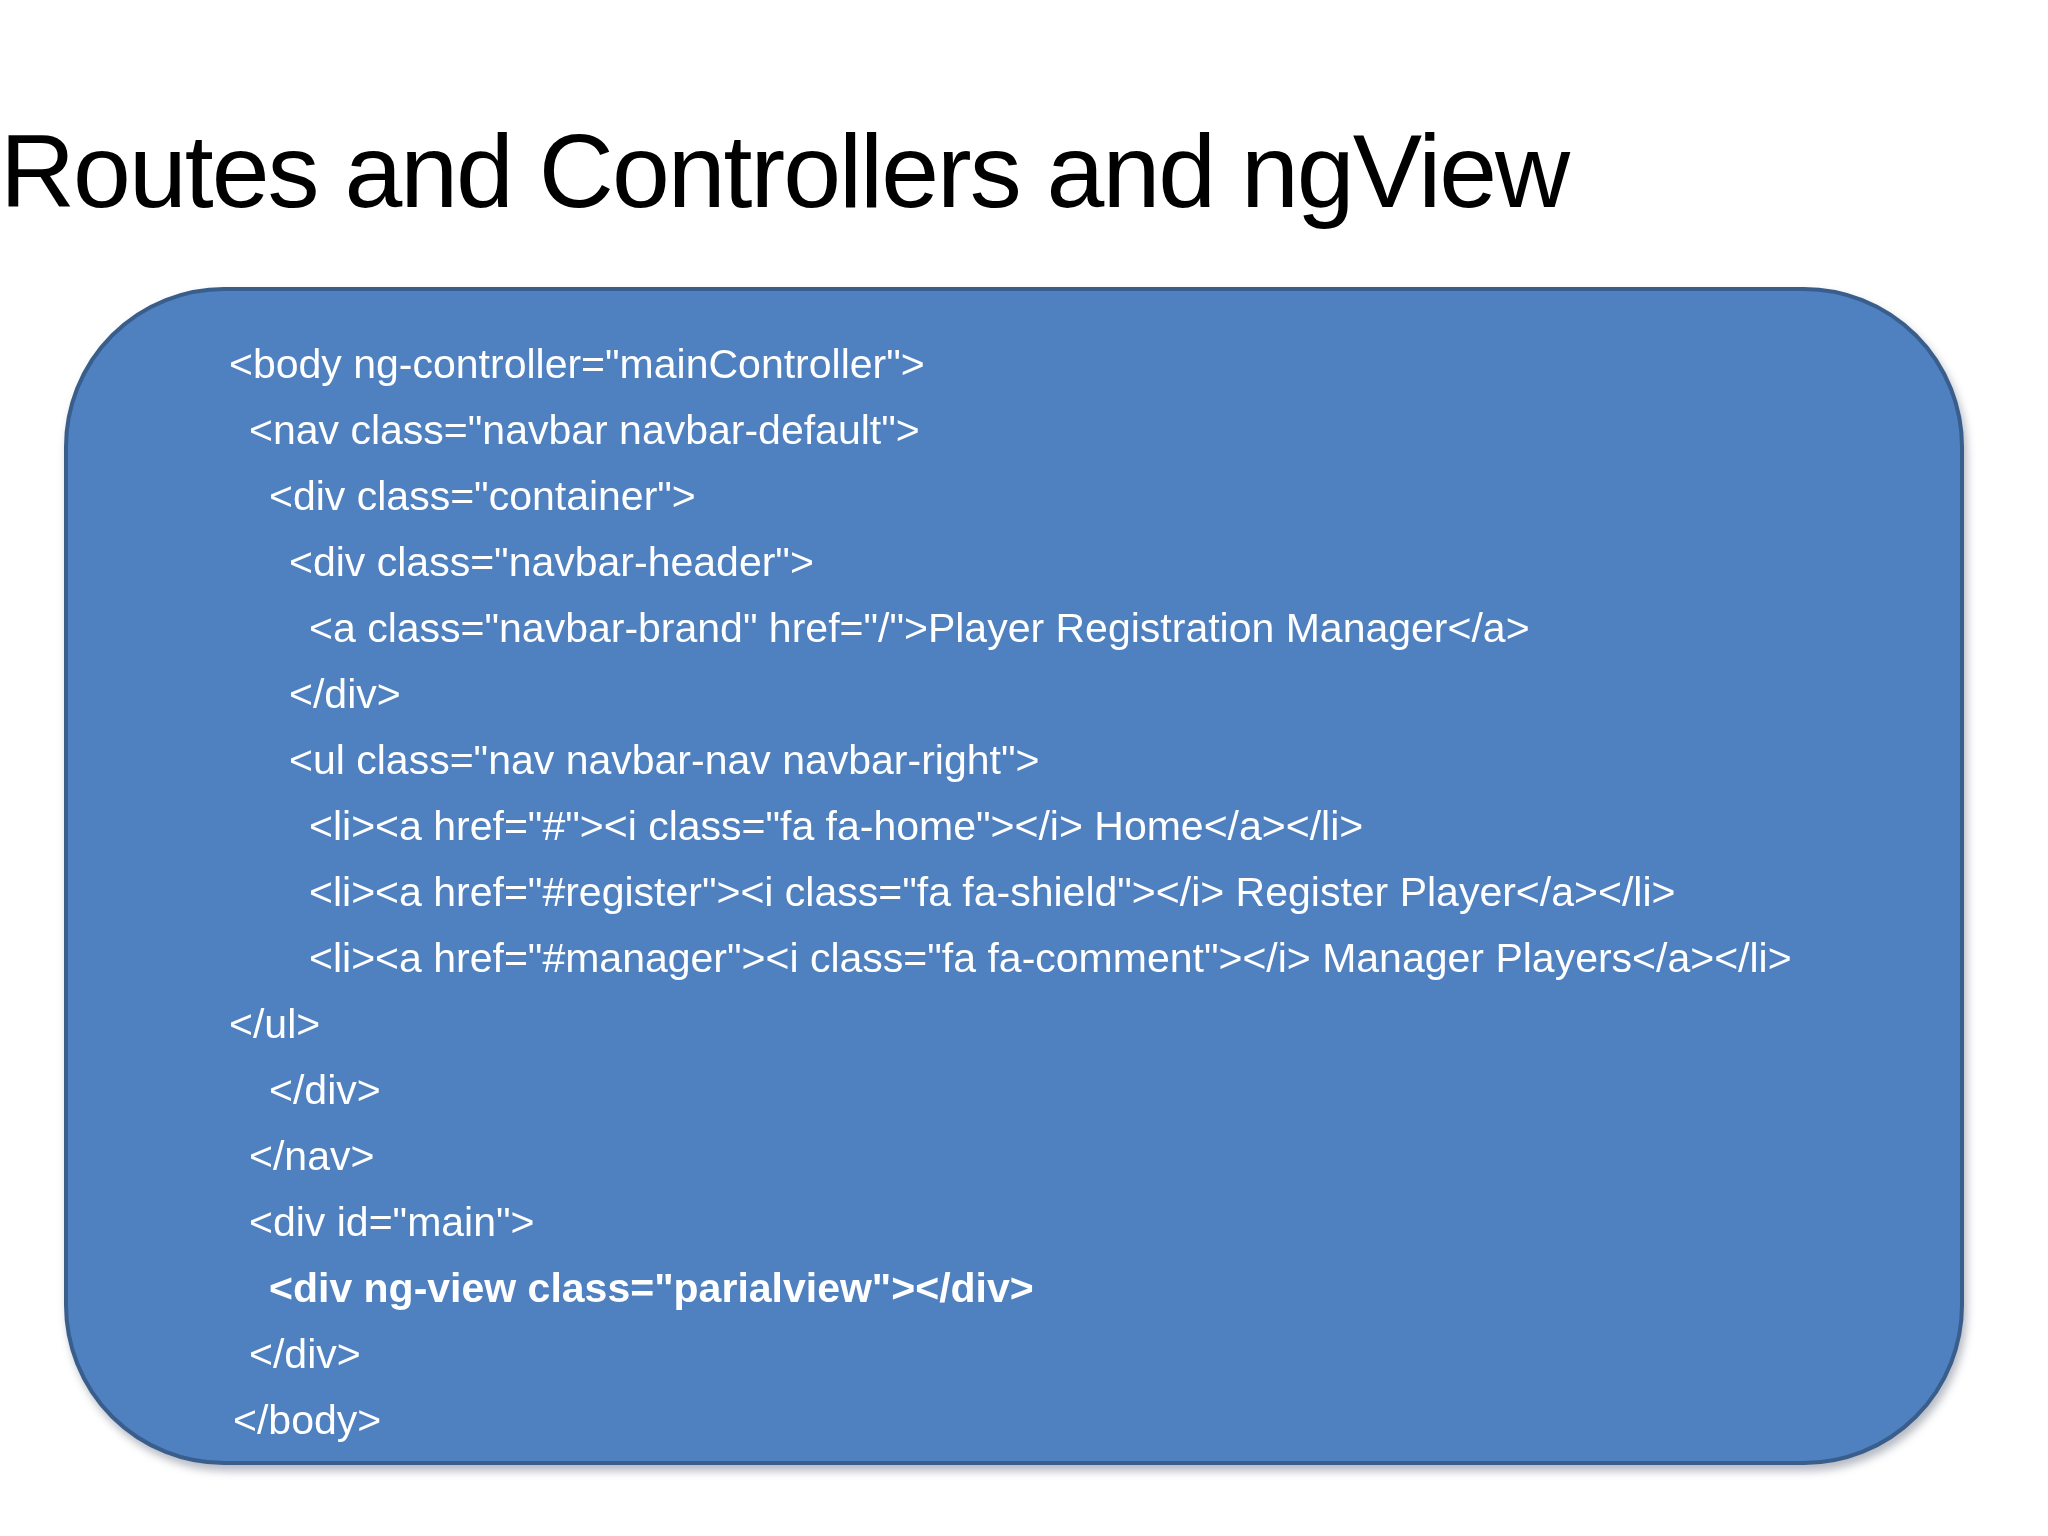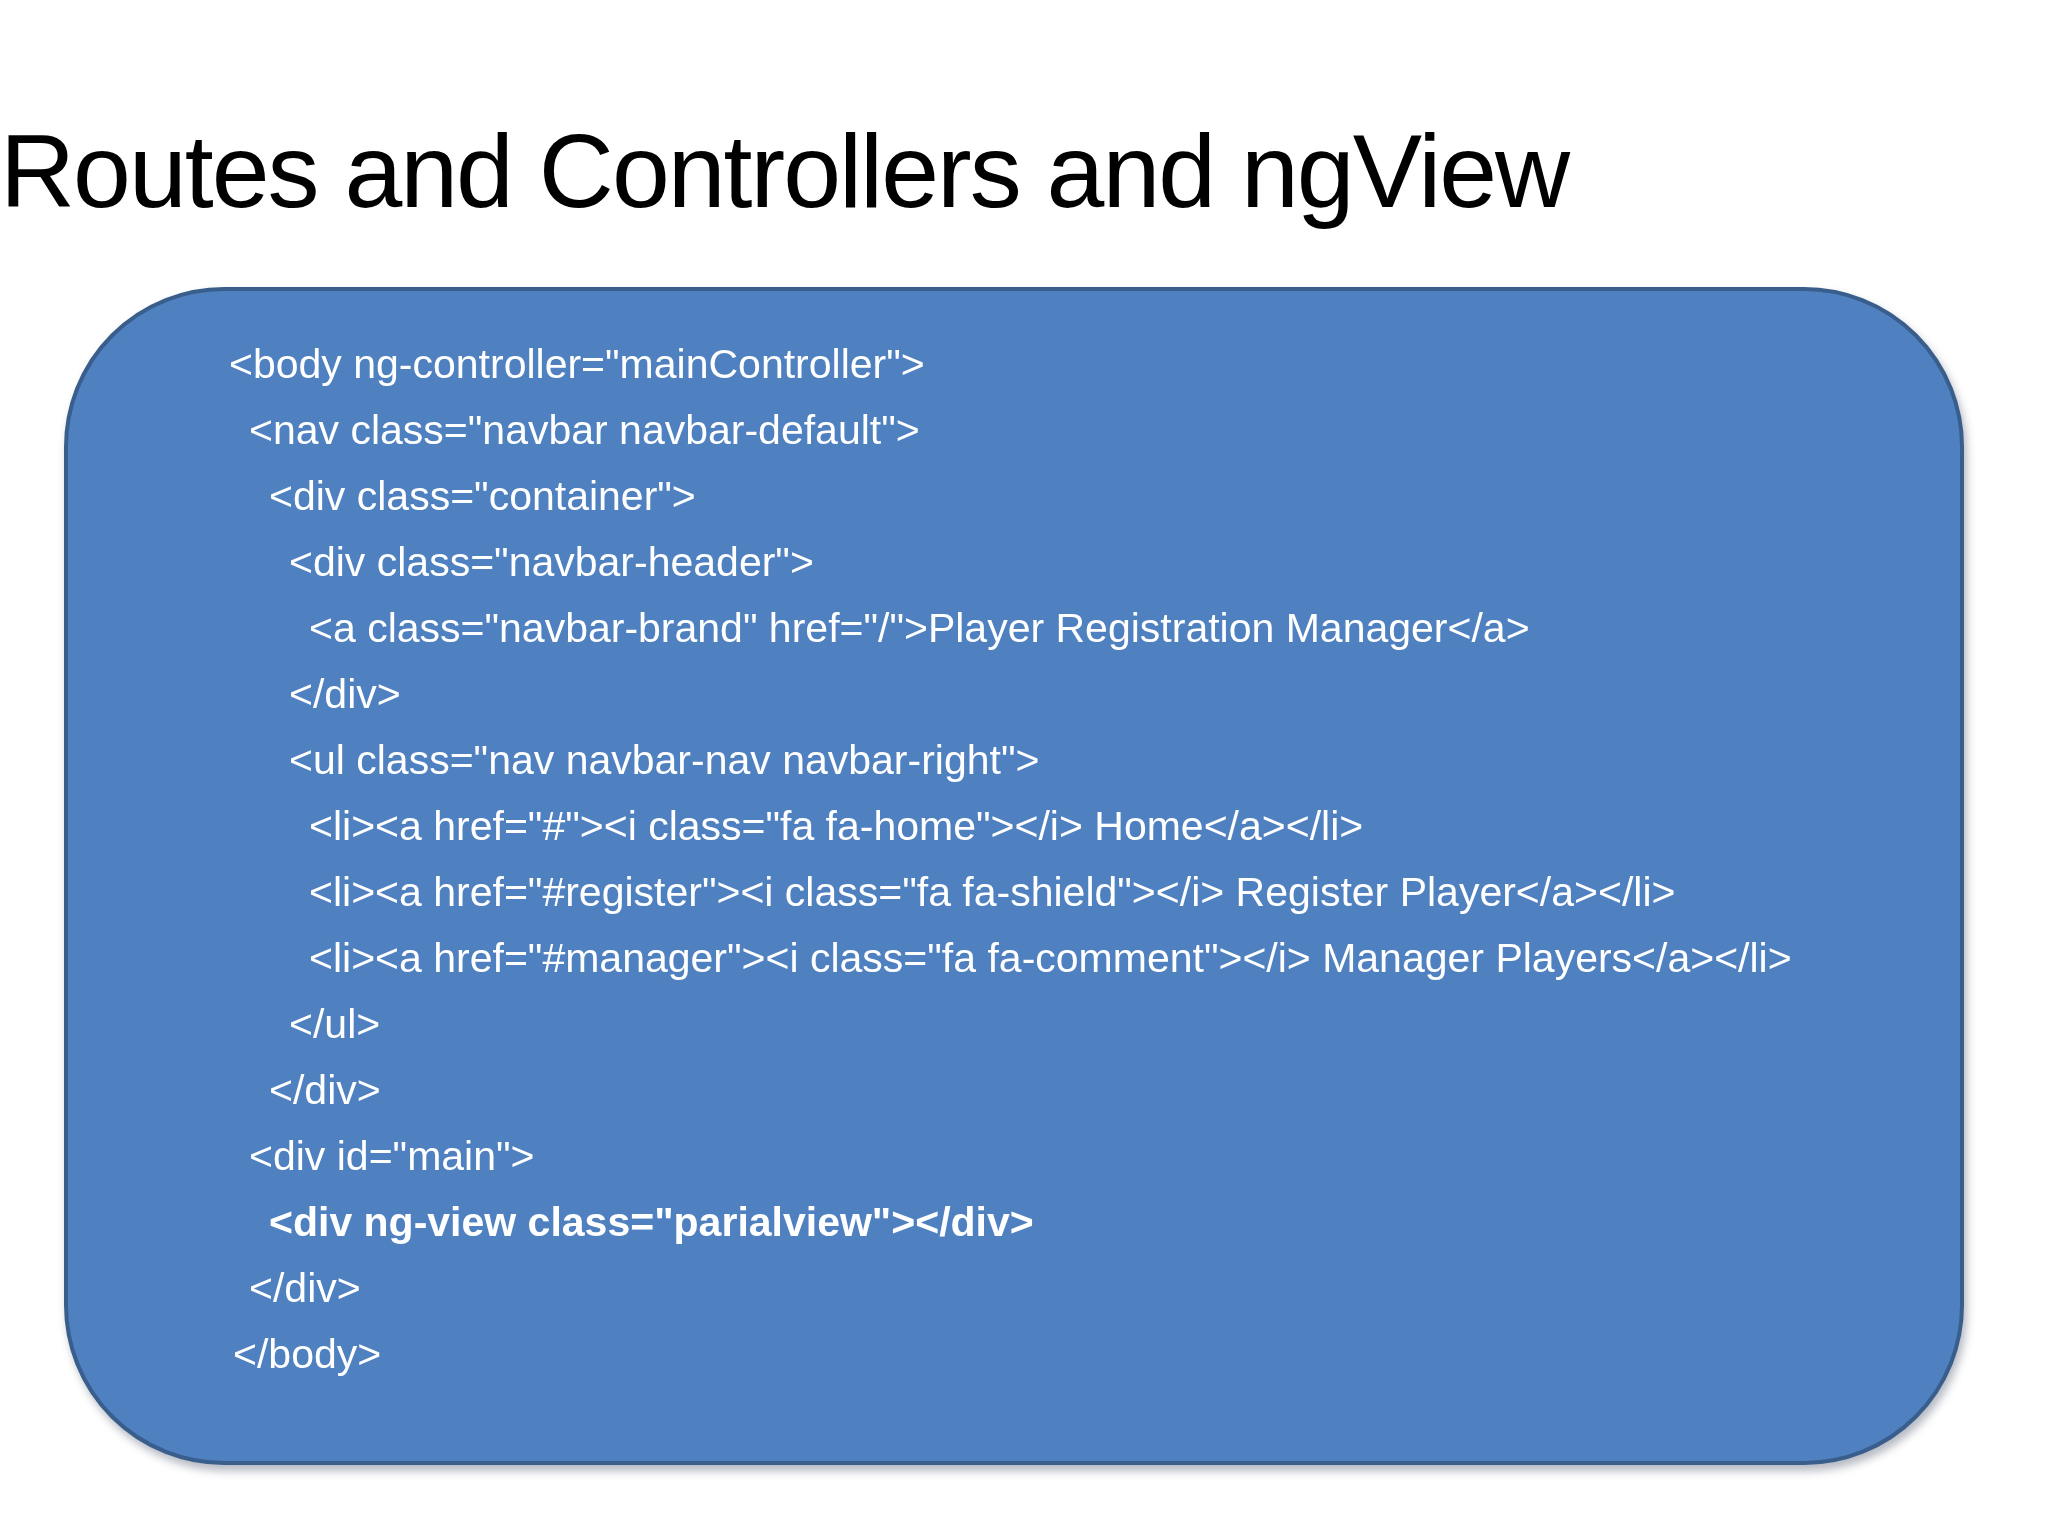--- a/index.html
+++ b/index.html
@@ -59,21 +59,22 @@
         <div class="code-line" style="margin-left: 0px;">&lt;body ng-controller="mainController"&gt;</div>
         <div class="code-line" style="margin-left: 20px;">&lt;nav class="navbar navbar-default"&gt;</div>
         <div class="code-line" style="margin-left: 40px;">&lt;div class="container"&gt;</div>
         <div class="code-line" style="margin-left: 60px;">&lt;div class="navbar-header"&gt;</div>
         <div class="code-line" style="margin-left: 80px;">&lt;a class="navbar-brand" href="/"&gt;Player Registration Manager&lt;/a&gt;</div>
         <div class="code-line" style="margin-left: 60px;">&lt;/div&gt;</div>
         <div class="code-line" style="margin-left: 60px;">&lt;ul class="nav navbar-nav navbar-right"&gt;</div>
         <div class="code-line" style="margin-left: 80px;">&lt;li&gt;&lt;a href="#"&gt;&lt;i class="fa fa-home"&gt;&lt;/i&gt; Home&lt;/a&gt;&lt;/li&gt;</div>
         <div class="code-line" style="margin-left: 80px;">&lt;li&gt;&lt;a href="#register"&gt;&lt;i class="fa fa-shield"&gt;&lt;/i&gt; Register Player&lt;/a&gt;&lt;/li&gt;</div>
         <div class="code-line" style="margin-left: 80px;">&lt;li&gt;&lt;a href="#manager"&gt;&lt;i class="fa fa-comment"&gt;&lt;/i&gt; Manager Players&lt;/a&gt;&lt;/li&gt;</div>
-        <div class="code-line" style="margin-left: 60px;">&lt;/ul&gt;</div>
+        <div class="code-line" style="">&lt;/ul&gt;</div>
         <div class="code-line" style="margin-left: 40px;">&lt;/div&gt;</div>
+        <div class="code-line" style="margin-left: 20px;">&lt;/nav&gt;</div>
         <div class="code-line" style="margin-left: 20px;">&lt;div id="main"&gt;</div>
         <div class="code-line bold" style="margin-left: 40px;">&lt;div ng-view class="parialview"&gt;&lt;/div&gt;</div>
         <div class="code-line" style="margin-left: 20px;">&lt;/div&gt;</div>
         <div class="code-line" style="margin-left: 4px;">&lt;/body&gt;</div>
       </div>
   </div>
 </div>
 
 </body></html>

